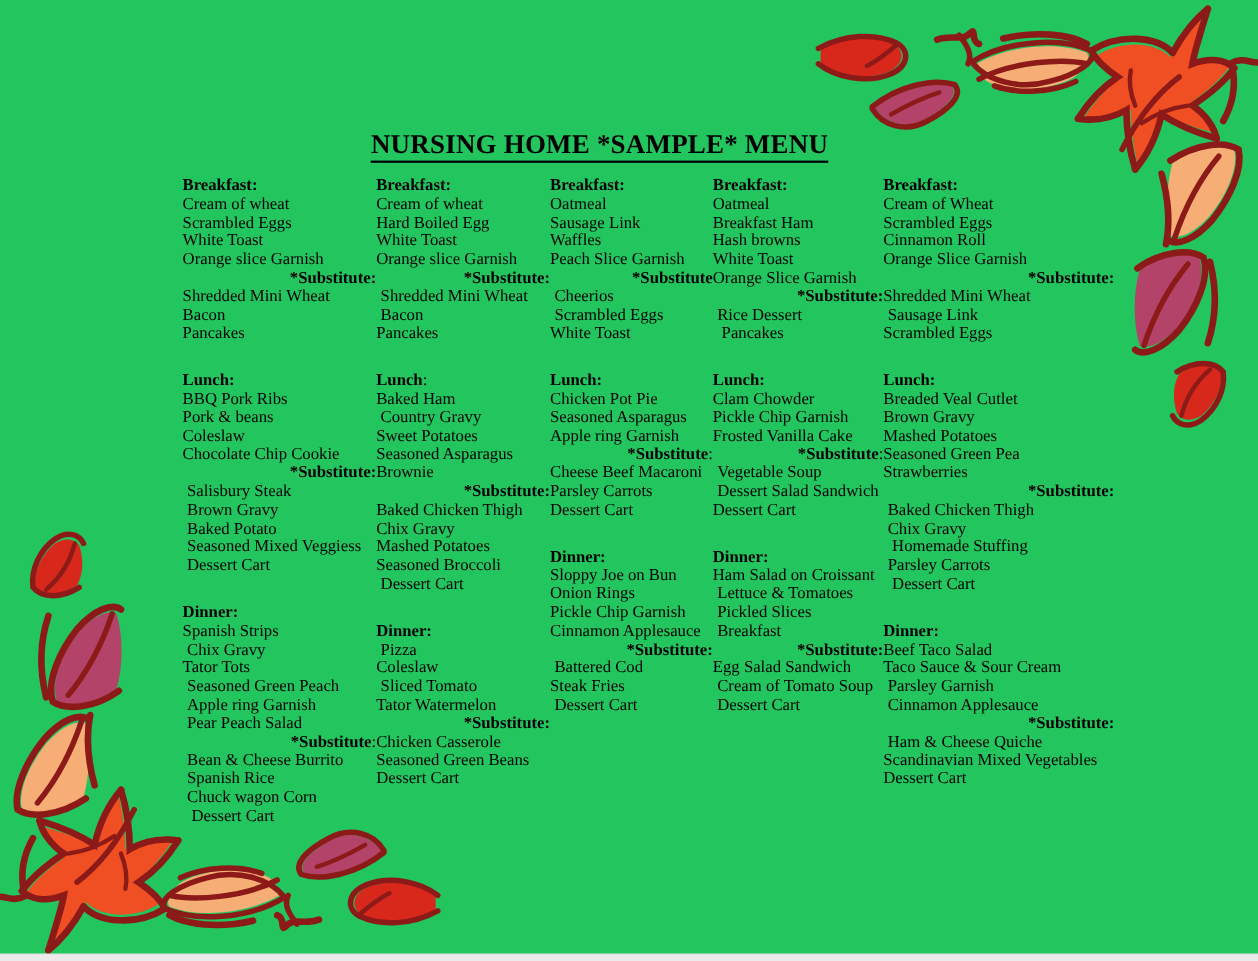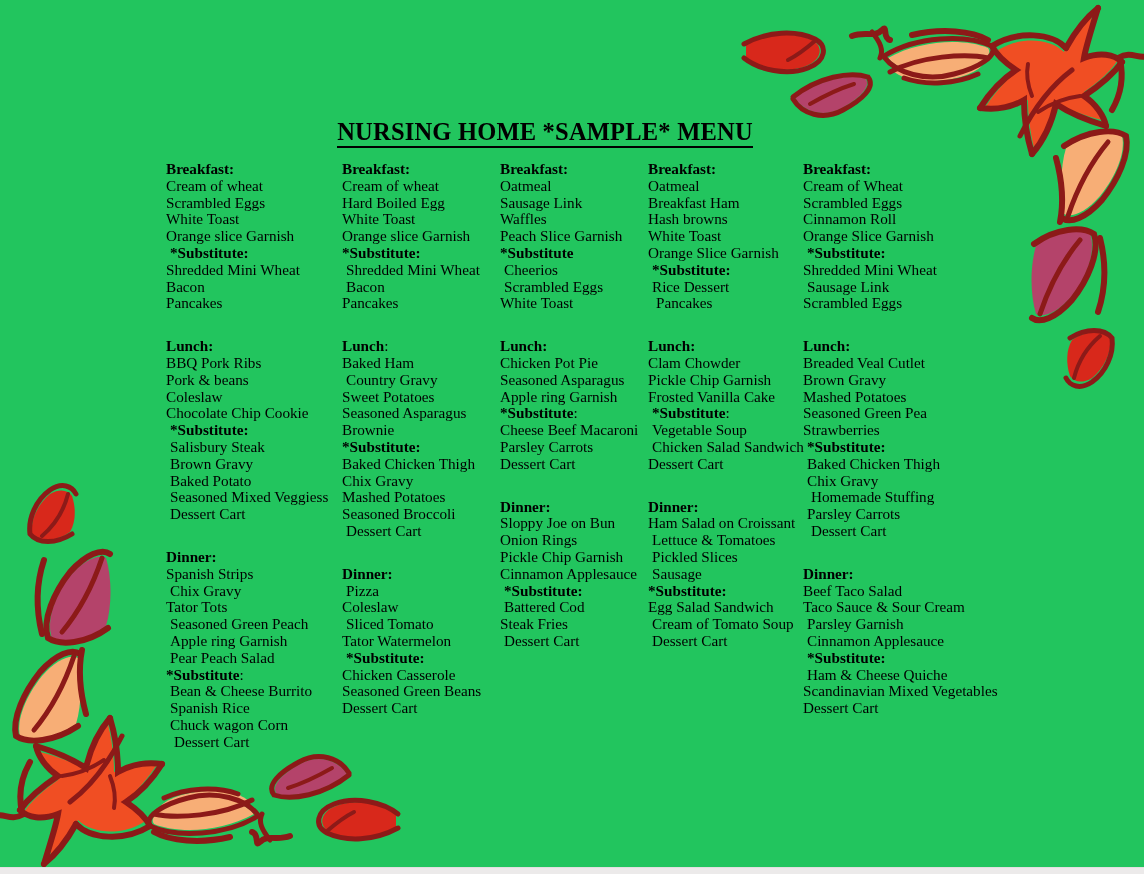--- a/index.html
+++ b/index.html
@@ -102,20 +102,21 @@
   }
   .meal-heading .nb-colon { font-weight: normal; }
 
   .meal-item {
     font-size: 15.2px;
     line-height: 16.8px;
     white-space: nowrap;
   }
   .meal-item.sub-heading {
     font-weight: bold;
+    text-align: right;
   }
   .meal-item.sub-heading .nb-colon { font-weight: normal; }
 
   
   .ind-1 { padding-left: 4px; }
   .ind-2 { padding-left: 8px; }
 </style>
 </head>
 <body>
 
@@ -374,29 +375,29 @@
           <div class="meal-item ind-1">Rice Dessert</div>
           <div class="meal-item ind-2">Pancakes</div>
         </div>
         <div class="meal-block">
           <div class="meal-heading">Lunch:</div>
           <div class="meal-item">Clam Chowder</div>
           <div class="meal-item">Pickle Chip Garnish</div>
           <div class="meal-item">Frosted Vanilla Cake</div>
           <div class="meal-item sub-heading ind-1">*Substitute<span class="nb-colon">:</span></div>
           <div class="meal-item ind-1">Vegetable Soup</div>
-          <div class="meal-item ind-1">Chicken Salad Sandwich</div>
+          <div class="meal-item ind-1">Dessert Salad Sandwich</div>
           <div class="meal-item">Dessert Cart</div>
         </div>
         <div class="meal-block last">
           <div class="meal-heading">Dinner:</div>
           <div class="meal-item">Ham Salad on Croissant</div>
           <div class="meal-item ind-1">Lettuce &amp; Tomatoes</div>
           <div class="meal-item ind-1">Pickled Slices</div>
-          <div class="meal-item ind-1">Sausage</div>
+          <div class="meal-item ind-1">Breakfast</div>
           <div class="meal-item sub-heading">*Substitute:</div>
           <div class="meal-item">Egg Salad Sandwich</div>
           <div class="meal-item ind-1">Cream of Tomato Soup</div>
           <div class="meal-item ind-1">Dessert Cart</div>
         </div>
       </div>
       <div class="menu-column menu-col-5">
         <div class="meal-block">
           <div class="meal-heading">Breakfast:</div>
           <div class="meal-item">Cream of Wheat</div>

